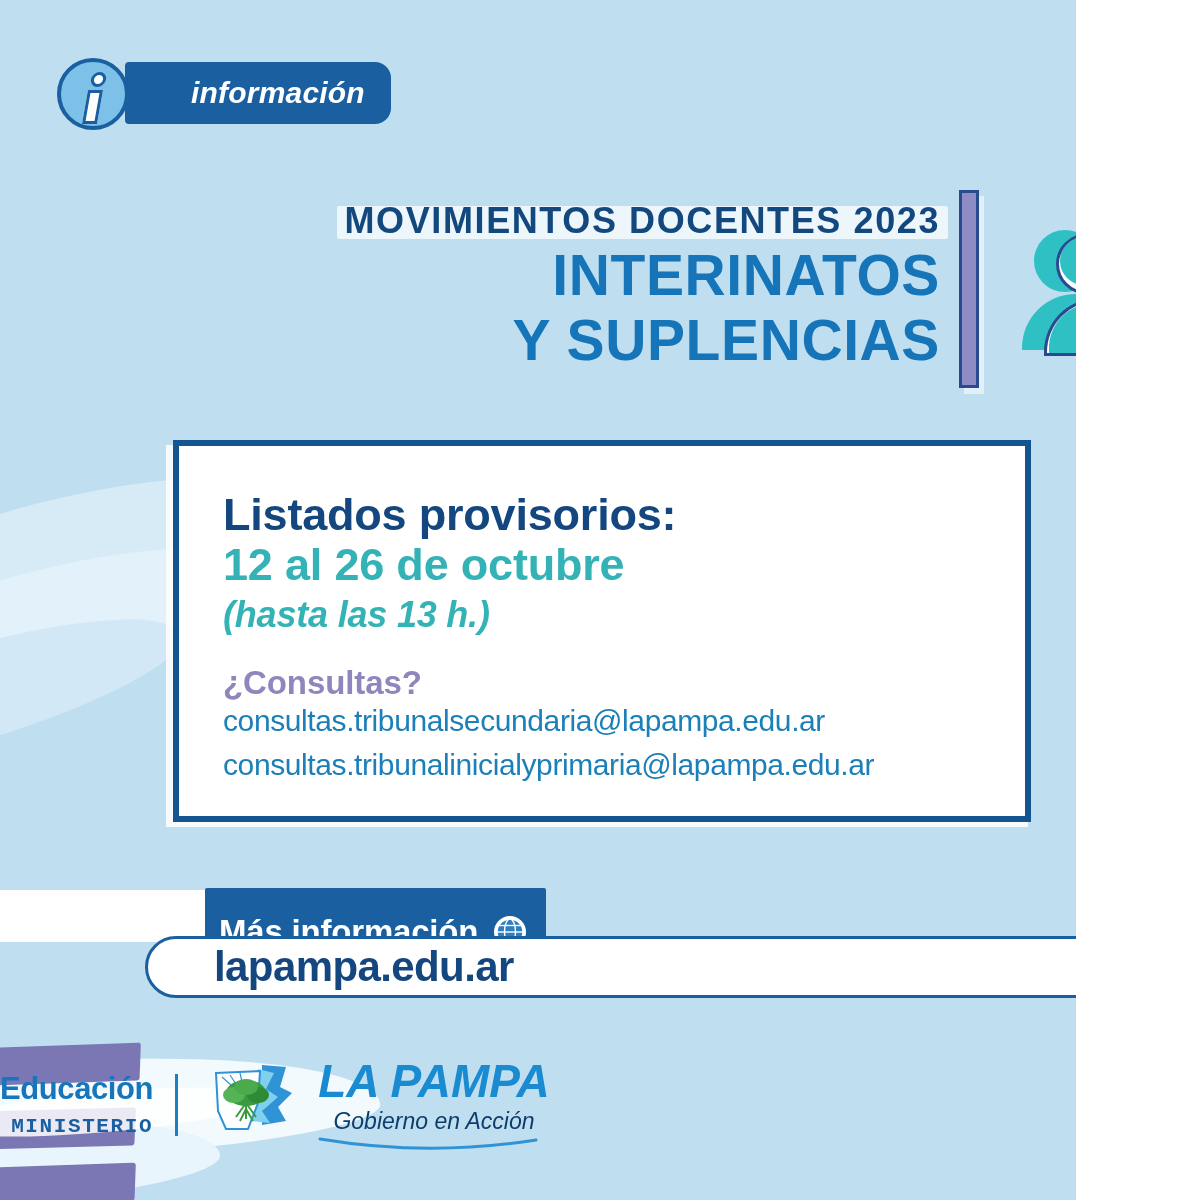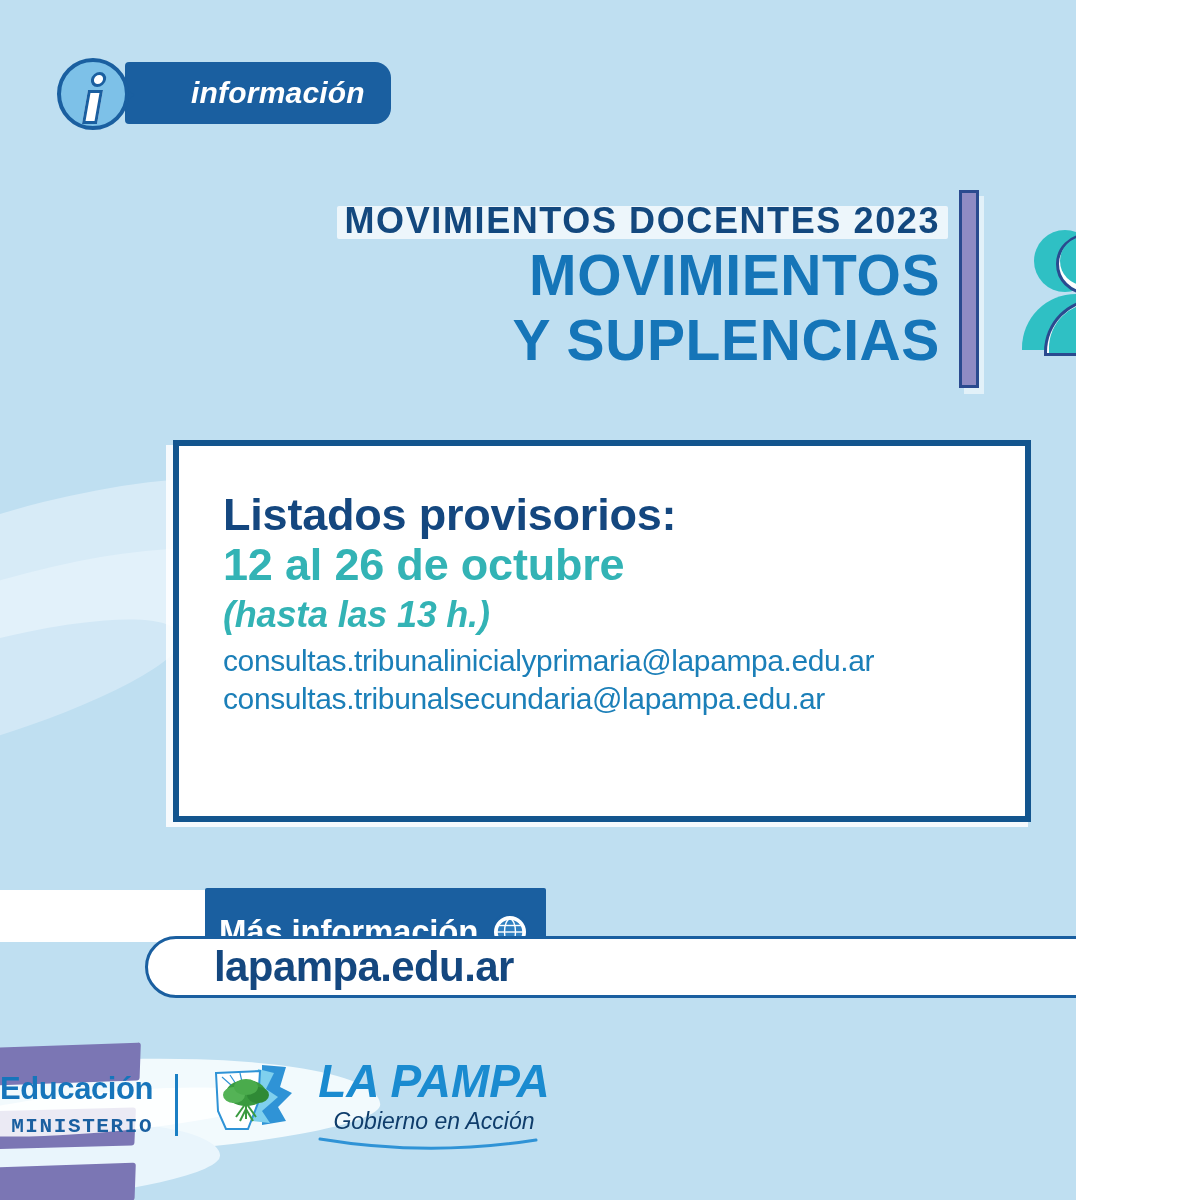--- a/index.html
+++ b/index.html
@@ -506,21 +506,21 @@
     <div class="info-circle"></div>
     <div class="info-i-dot"></div>
     <div class="info-i-stem"></div>
   </div>
 
   <div class="headline">
     <div class="headline-kicker-wrap">
       <div class="headline-kicker-bg"></div>
       <div class="headline-kicker">MOVIMIENTOS DOCENTES 2023</div>
     </div>
-    <div class="headline-main">MOVIMIENTOS</div>
+    <div class="headline-main">INTERINATOS</div>
     <div class="headline-main">Y SUPLENCIAS</div>
   </div>
 
   <div class="vbar-shadow"></div>
   <div class="vbar"></div>
 
   <div class="person">
     <div class="person-head-back"></div>
     <div class="person-body-back"></div>
     <div class="person-body-front"></div>
@@ -529,22 +529,23 @@
     <div class="person-head-front"></div>
     <div class="person-head-fill"></div>
   </div>
 
   <div class="card-shadow"></div>
   <div class="card">
     <div class="card-inner">
       <div class="line-title">Listados provisorios:</div>
       <div class="line-date">12 al 26 de octubre</div>
       <div class="line-time">(hasta las 13 h.)</div>
+      <div class="line-consultas">¿Consultas?</div>
+      <div class="line-email">consultas.tribunalsecundaria@lapampa.edu.ar</div>
       <div class="line-email first">consultas.tribunalinicialyprimaria@lapampa.edu.ar</div>
-      <div class="line-email">consultas.tribunalsecundaria@lapampa.edu.ar</div>
     </div>
   </div>
 
   <div class="mi-whiteband"></div>
   <div class="mi-bar">
     <span class="mi-bar-text">Más información</span>
     <span>
       <svg class="globe-icon" viewBox="0 0 40 40" aria-hidden="true">
         <circle cx="20" cy="20" r="19" fill="#1a5fa0"></circle>
         <circle cx="20" cy="20" r="16" fill="#ffffff"></circle>

